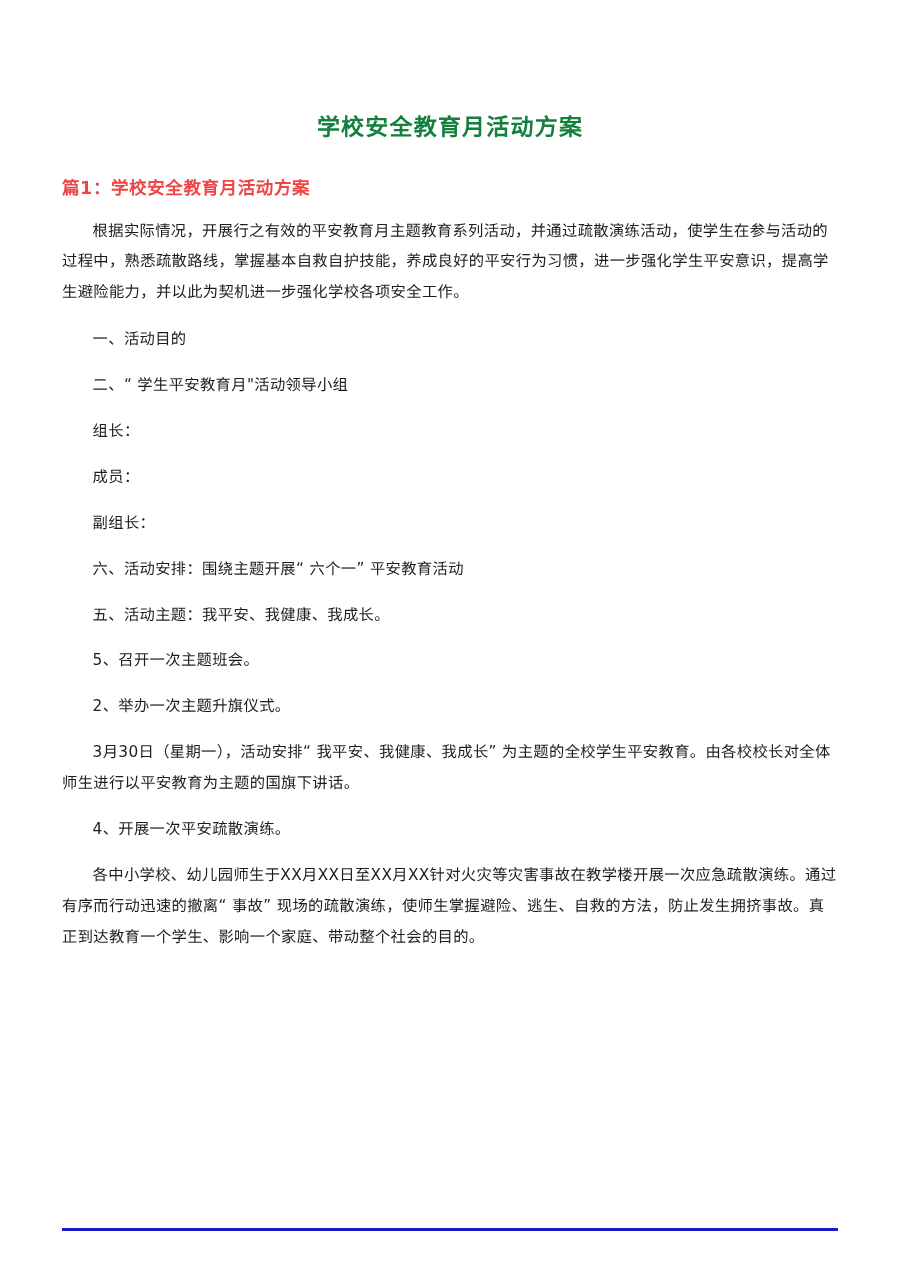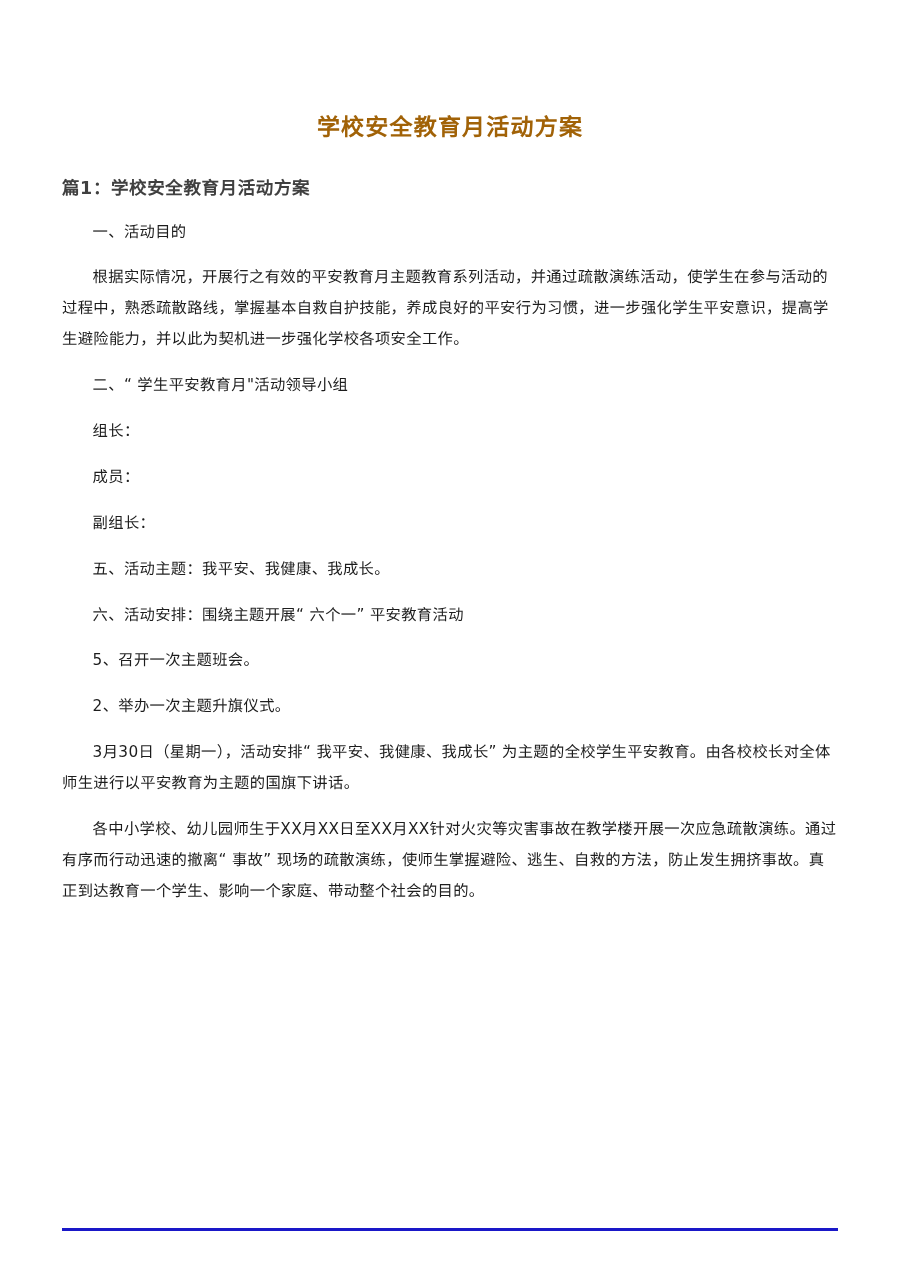--- a/index.html
+++ b/index.html
@@ -29,21 +29,21 @@
   }
 
   
   .doc-title {
     margin: 0;
     padding-top: 112px;
     text-align: center;
     font-size: 23px;
     font-weight: 700;
     letter-spacing: 1.2px;
-    color: #a16207;
+    color: #15803d;
     line-height: 1.35;
   }
 
   
   .red-heading {
     margin: 0;
     padding-top: 33px;
     font-size: 17.5px;
     font-weight: 700;
     letter-spacing: 0.6px;
@@ -85,45 +85,46 @@
     background: #1a18c8;
   }
 </style>
 </head>
 <body>
 
 <div class="page">
 
   <h1 class="doc-title">学校安全教育月活动方案</h1>
 
-  <p class="red-heading" style="color: #404040;">篇1：学校安全教育月活动方案</p>
+  <p class="red-heading" style="color: #ef4444;">篇1：学校安全教育月活动方案</p>
+
+  <p class="body-block indent-2 block-gap-sm">根据实际情况，开展行之有效的平安教育月主题教育系列活动，并通过疏散演练活动，使学生在参与活动的过程中，熟悉疏散路线，掌握基本自救自护技能，养成良好的平安行为习惯，进一步强化学生平安意识，提高学生避险能力，并以此为契机进一步强化学校各项安全工作。</p>
 
   <p class="body-block indent-2 block-gap">一、活动目的</p>
-
-  <p class="body-block indent-2 block-gap-sm">根据实际情况，开展行之有效的平安教育月主题教育系列活动，并通过疏散演练活动，使学生在参与活动的过程中，熟悉疏散路线，掌握基本自救自护技能，养成良好的平安行为习惯，进一步强化学生平安意识，提高学生避险能力，并以此为契机进一步强化学校各项安全工作。</p>
 
   <p class="body-block indent-2 block-gap-sm">二、“ 学生平安教育月"活动领导小组</p>
 
   <p class="body-block indent-2 block-gap-sm">组长：</p>
 
   <p class="body-block indent-2 block-gap-sm">成员：</p>
 
   <p class="body-block indent-2 block-gap-sm">副组长：</p>
 
 
+  <p class="body-block indent-2 block-gap-sm">六、活动安排：围绕主题开展“ 六个一” 平安教育活动</p>
+
   <p class="body-block indent-2 block-gap-sm">五、活动主题：我平安、我健康、我成长。</p>
-
-  <p class="body-block indent-2 block-gap-sm">六、活动安排：围绕主题开展“ 六个一” 平安教育活动</p>
 
   <p class="body-block indent-2 block-gap-sm">5、召开一次主题班会。</p>
 
 
   <p class="body-block indent-2 block-gap-sm">2、举办一次主题升旗仪式。</p>
 
   <p class="body-block indent-2 block-gap-sm">3月30日（星期一），活动安排“ 我平安、我健康、我成长” 为主题的全校学生平安教育。由各校校长对全体师生进行以平安教育为主题的国旗下讲话。</p>
 
 
+  <p class="body-block indent-2 block-gap-sm">4、开展一次平安疏散演练。</p>
 
   <p class="body-block indent-2 block-gap-sm">各中小学校、幼儿园师生于XX月XX日至XX月XX针对火灾等灾害事故在教学楼开展一次应急疏散演练。通过有序而行动迅速的撤离“ 事故” 现场的疏散演练，使师生掌握避险、逃生、自救的方法，防止发生拥挤事故。真正到达教育一个学生、影响一个家庭、带动整个社会的目的。</p>
 
   <hr class="footer-rule" style="background: rgb(26, 24, 200);">
 
 </div>
 
 </body></html>

